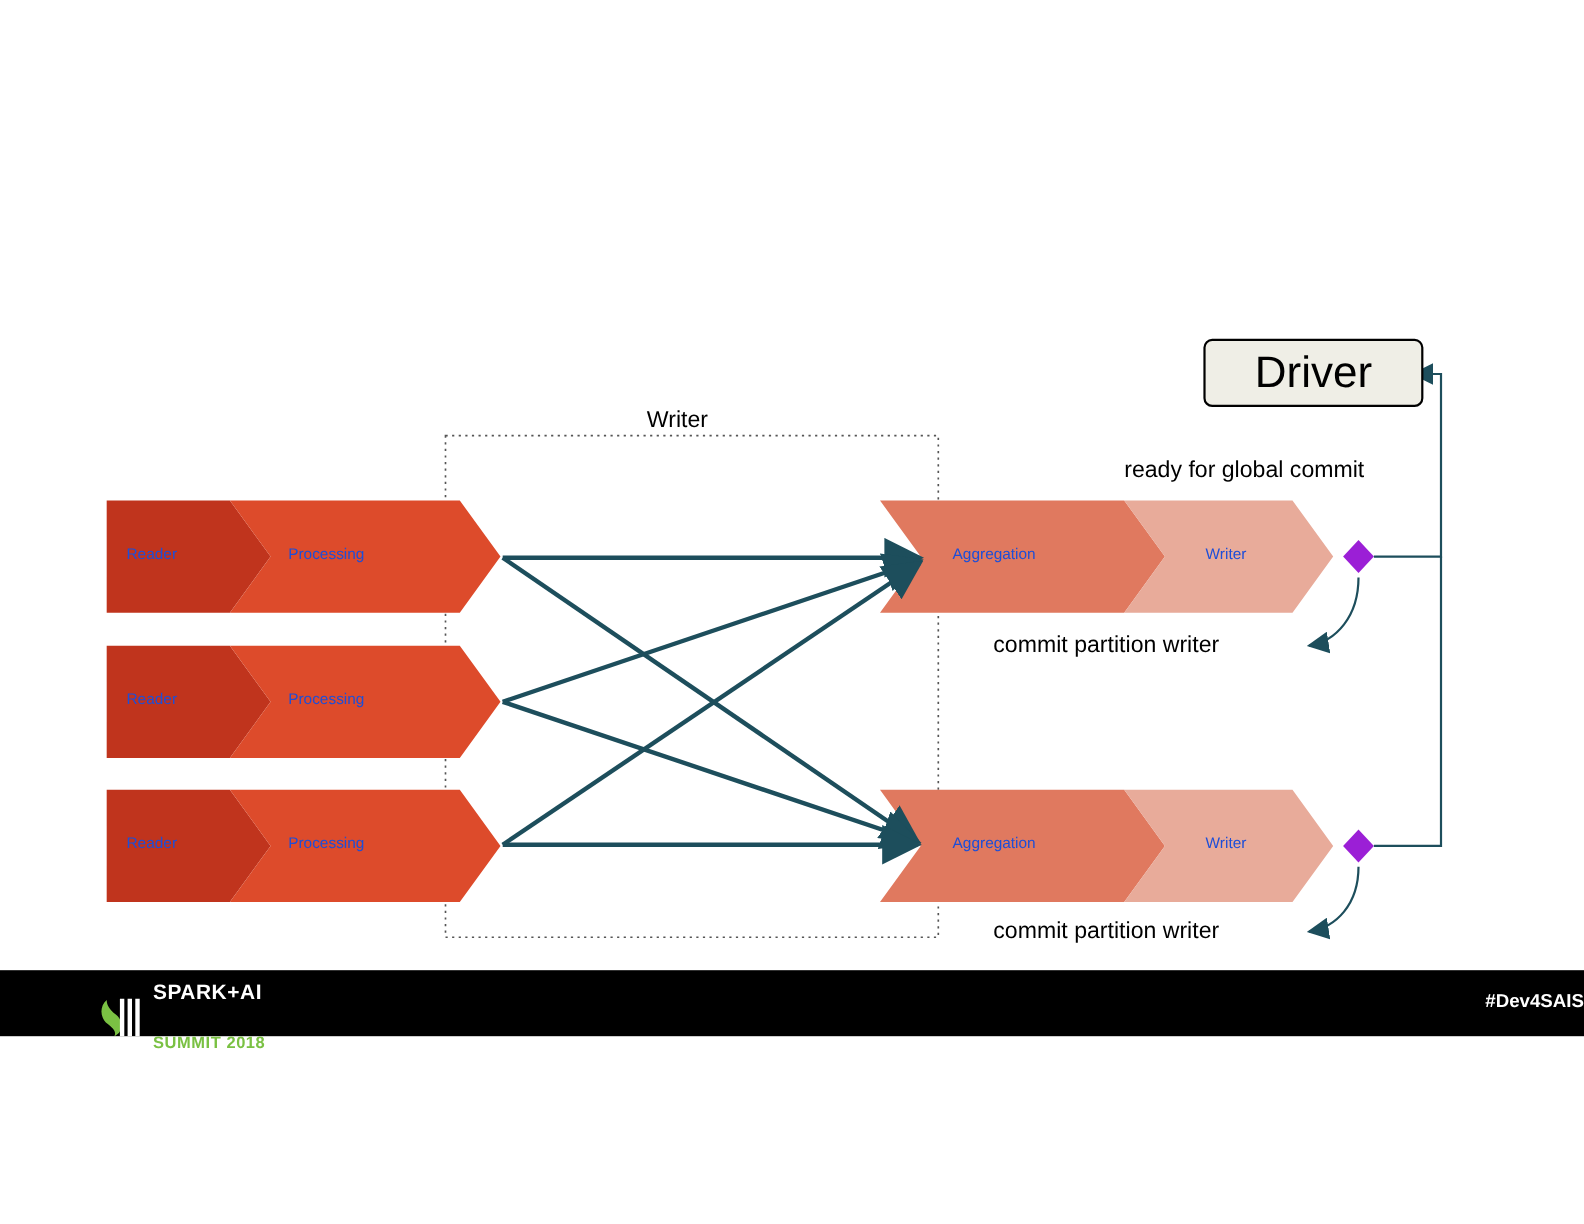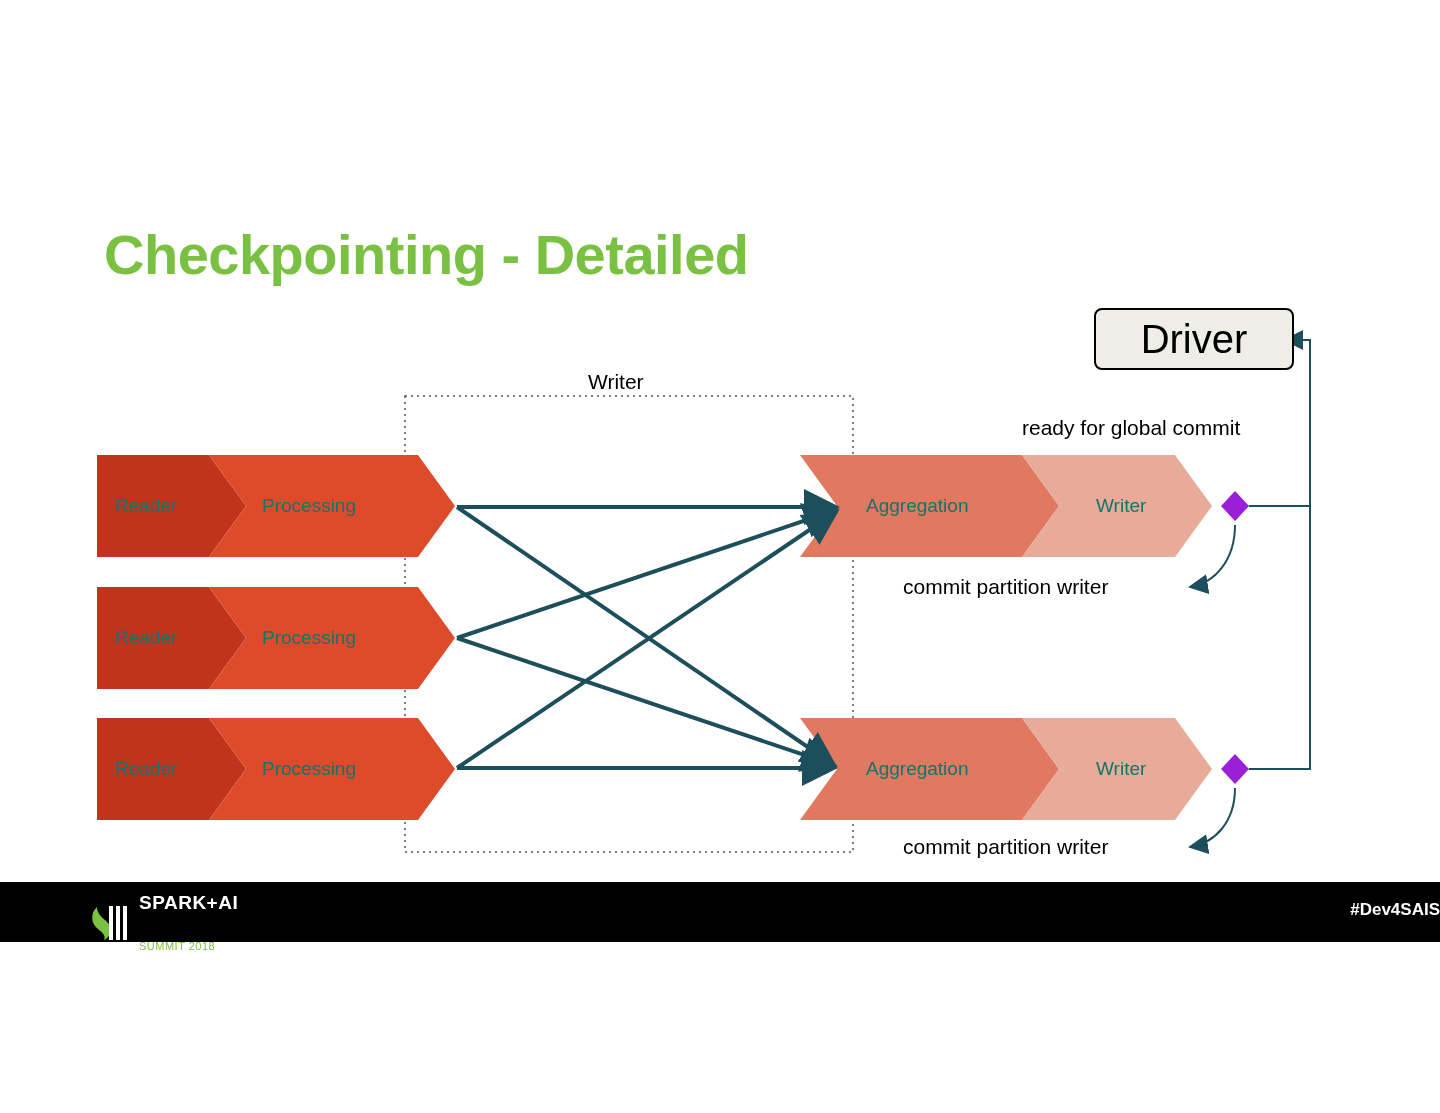--- a/index.html
+++ b/index.html
@@ -80,22 +80,22 @@
     margin-left: 13px;
   }
   #driver-box .driver-text {
     font-size: 40px;
     color: #000000;
     line-height: 1;
   }
   
   .chev-label {
     position: absolute;
-    font-size: 19px;
-    color: #0f766e;
+    font-size: 14px;
+    color: #1d4ed8;
     white-space: nowrap;
   }
   
   #footer {
     position: absolute;
     left: 0;
     top: 882px;
     width: 1440px;
     height: 60px;
     background: #000000;
@@ -137,31 +137,30 @@
     gap: 28px;
   }
   #logo .logo-line1 {
     color: #ffffff;
     font-size: 19px;
     font-weight: bold;
     letter-spacing: 0.5px;
   }
   #logo .logo-line2 {
     color: #7ac143;
-    font-size: 11px;
-    font-weight: normal;
+    font-size: 15px;
+    font-weight: bold;
     letter-spacing: 0.5px;
   }
 </style>
 </head>
 <body>
 
 <div id="slide">
 
-  <div id="title">Checkpointing - Detailed</div>
 
   <svg id="diagram" viewBox="0 0 1440 1113" xmlns="http://www.w3.org/2000/svg">
     <defs>
       <marker id="arrowThick" markerWidth="9" markerHeight="9" refX="8" refY="4.5" orient="auto">
         <path d="M0,0 L9,4.5 L0,9 z" fill="#1d4e5c"></path>
       </marker>
       <marker id="arrowThin" markerWidth="10" markerHeight="10" refX="9" refY="5" orient="auto">
         <path d="M0,0 L10,5 L0,10 z" fill="#1d4e5c"></path>
       </marker>
     </defs>

